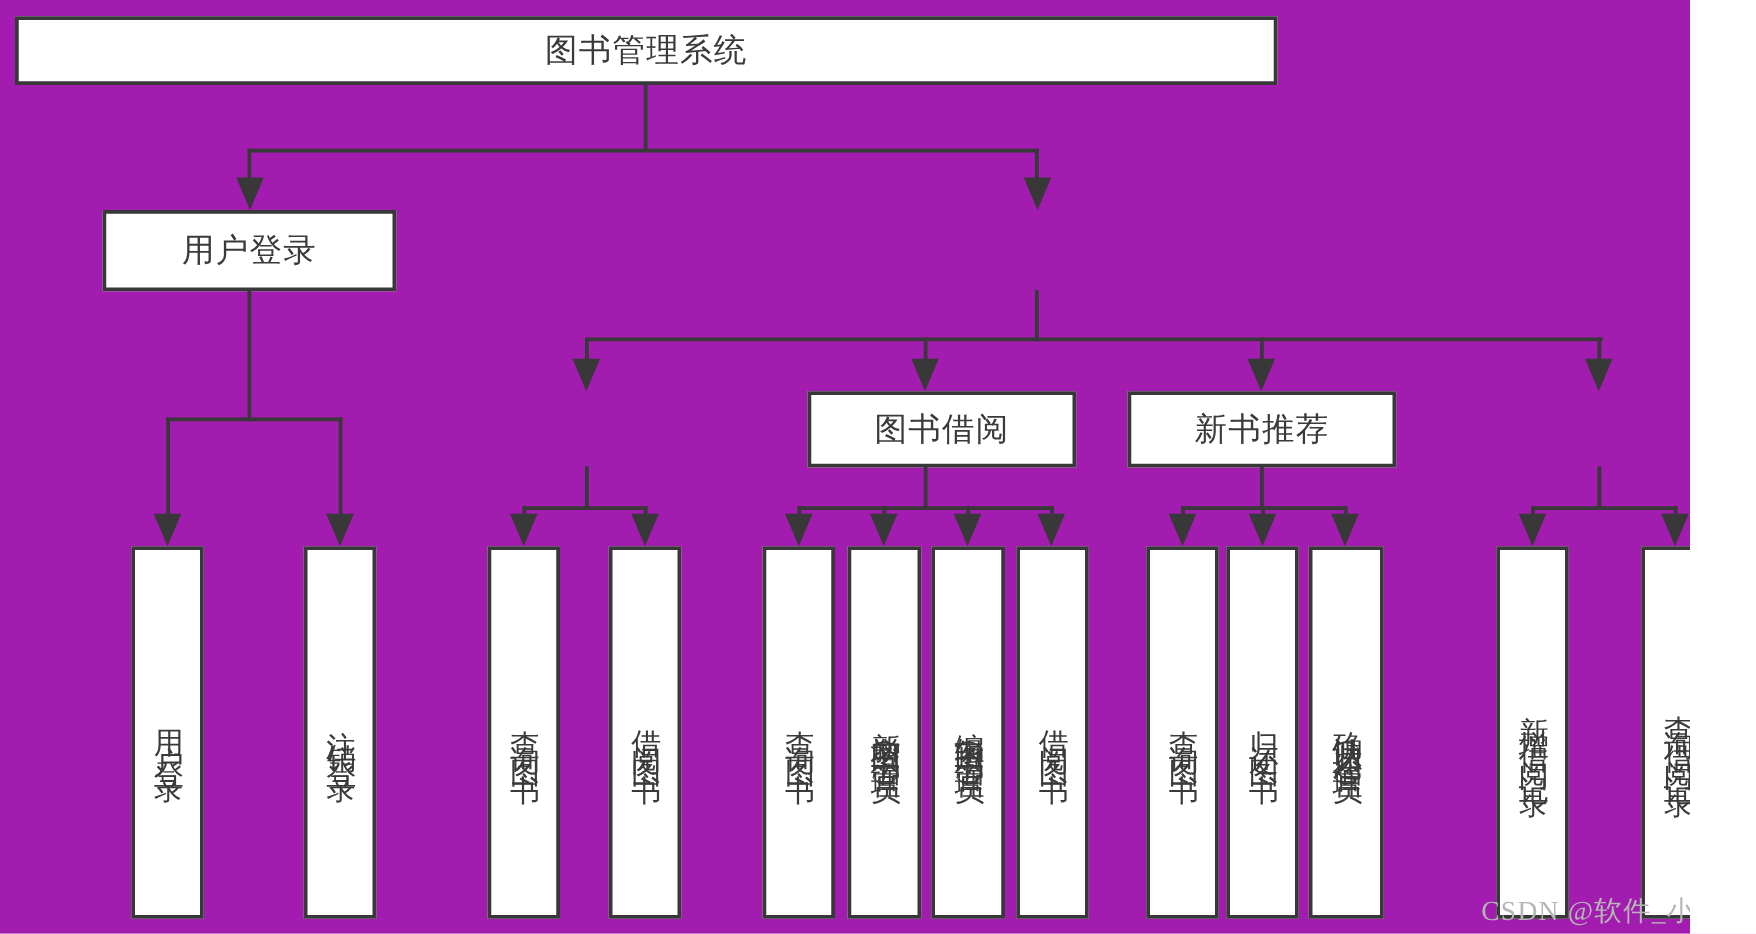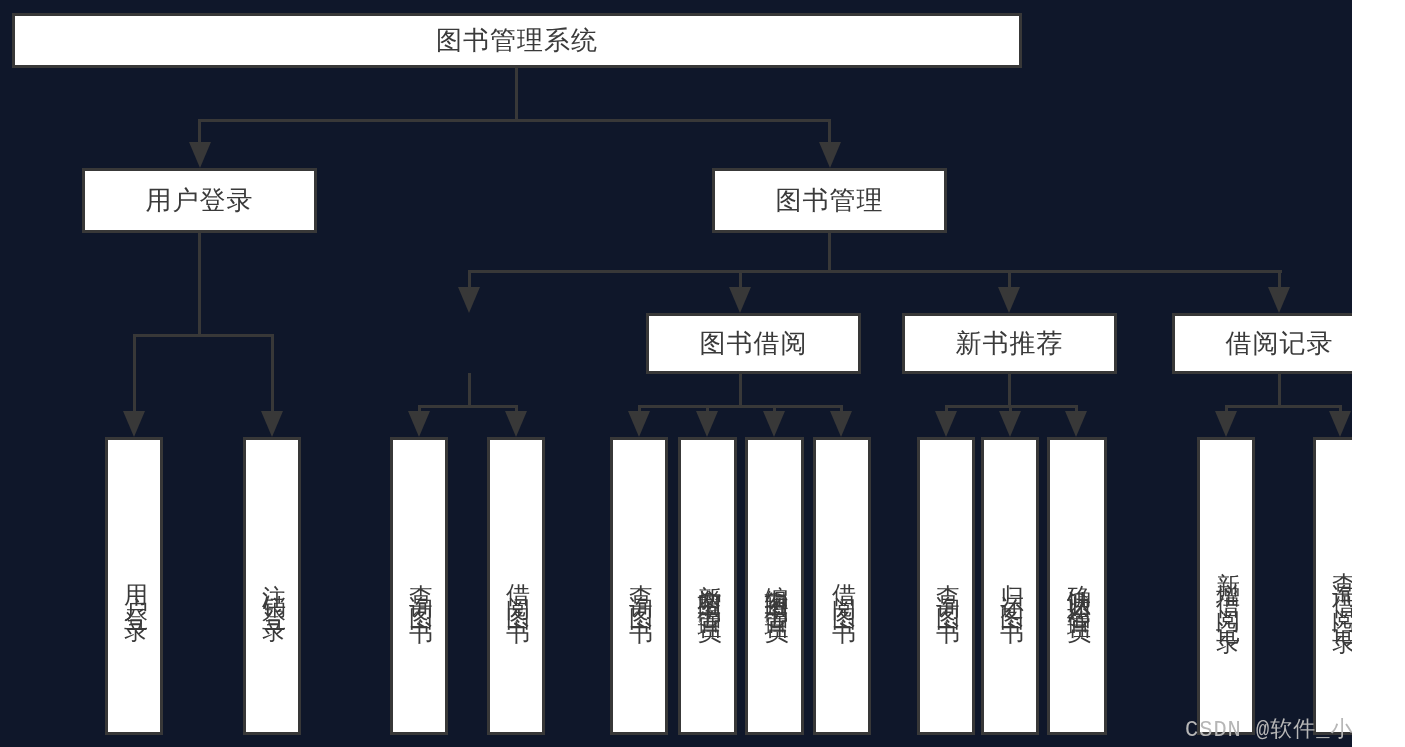--- a/index.html
+++ b/index.html
@@ -1,18 +1,18 @@
 <!DOCTYPE html>
 <html><head>
 <meta charset="utf-8">
 <style>
   html,body { margin:0; padding:0; background:#ffffff; }
   .canvas {
-    position:relative; width:1352px; height:747px; background:#0f172a;
-    font-family:Liberation Mono, monospace;
+    position:relative; width:1352px; height:747px; background:#a21caf;
+    font-family:Liberation Serif, serif;
     overflow:hidden;
   }
   .box {
     position:absolute; background:#ffffff; border:3px solid #383838;
     box-sizing:border-box; display:flex; align-items:center; justify-content:center;
     color:#3a3a3a;
   }
   .box.h { font-size:26px; letter-spacing:1px; }
   .box.v {
     writing-mode:vertical-rl; text-orientation:mixed;
@@ -32,25 +32,23 @@
   }
 </style>
 </head>
 <body>
 
 <div class="canvas">
 
   <div class="box h" style="left:12px;top:13px;width:1010px;height:55px">图书管理系统</div>
 
   <div class="box h" style="left:82px;top:168px;width:235px;height:65px">用户登录</div>
-  <div class="box h" style="left:712px;top:168px;width:235px;height:65px">图书管理</div>
 
   <div class="box h" style="left:646px;top:313px;width:215px;height:61px">图书借阅</div>
   <div class="box h" style="left:902px;top:313px;width:215px;height:61px">新书推荐</div>
-  <div class="box h" style="left:1172px;top:313px;width:215px;height:61px">借阅记录</div>
 
   <div class="box v" style="left:105px;top:437px;width:58px;height:298px">用户登录</div>
   <div class="box v" style="left:243px;top:437px;width:58px;height:298px">注销登录</div>
 
   <div class="box v" style="left:390px;top:437px;width:58px;height:298px">查询图书</div>
   <div class="box v" style="left:487px;top:437px;width:58px;height:298px">借阅图书</div>
 
   <div class="box v" style="left:610px;top:437px;width:58px;height:298px">查询图书</div>
   <div class="box v vlong" style="left:678px;top:437px;width:59px;height:298px">新增图书（管理员）</div>
   <div class="box v vlong" style="left:745px;top:437px;width:59px;height:298px">编辑图书（管理员）</div>

